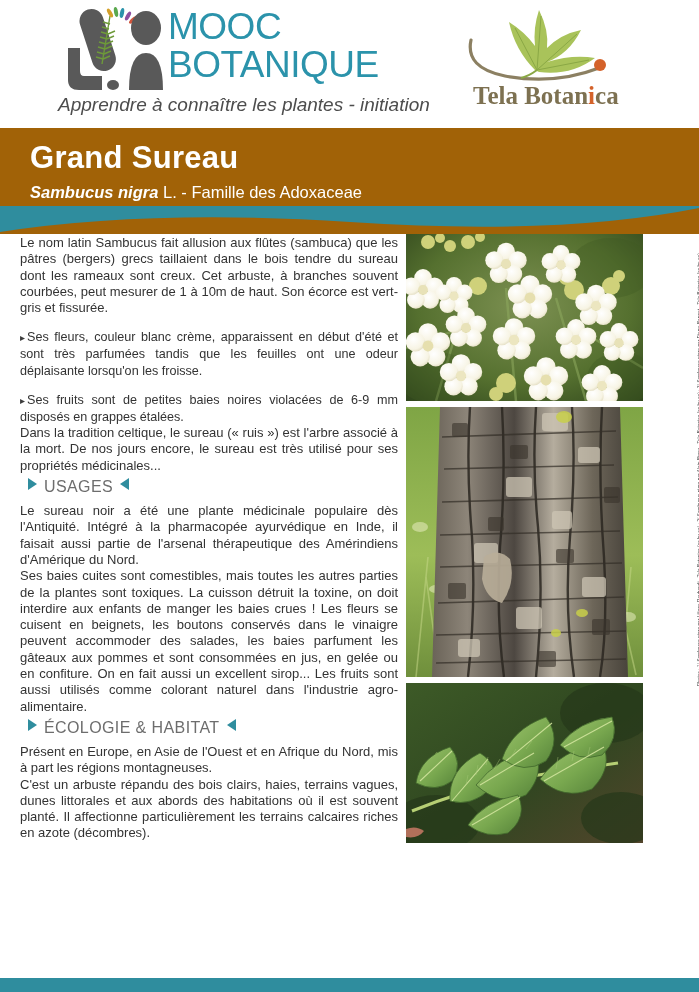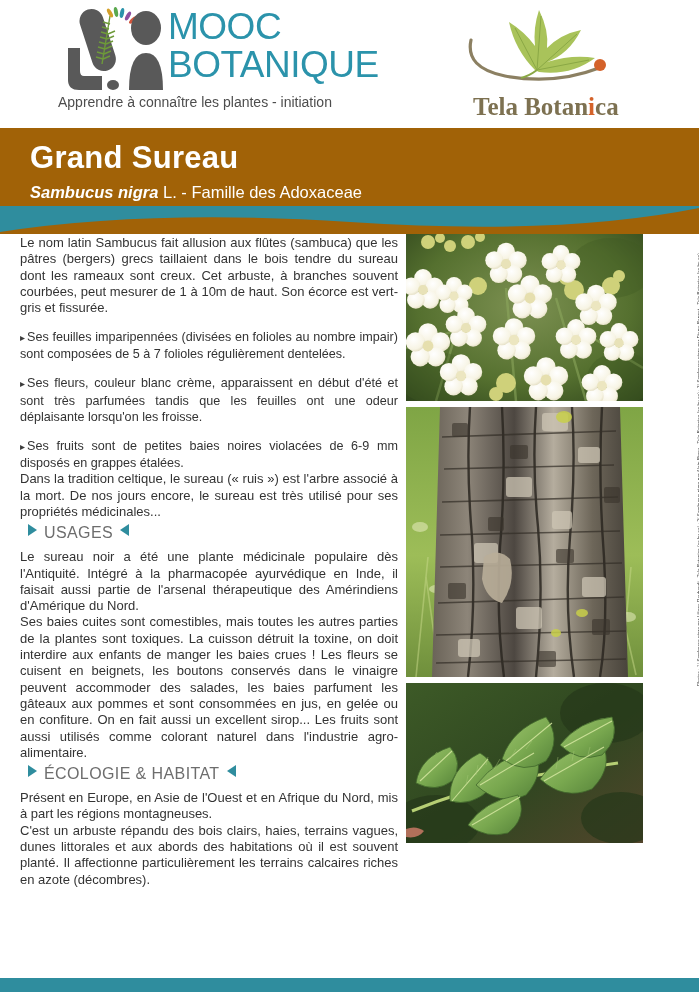--- a/index.html
+++ b/index.html
@@ -35,35 +35,35 @@
     color: #2b93ab;
     font-size: 37px;
     line-height: 38px;
     font-weight: 400;
     letter-spacing: -0.5px;
     white-space: nowrap;
   }
   .mooc-tagline {
     position: absolute; left: 0px; top: 88px;
     color: #4d4d4d;
-    font-size: 14px;
+    font-size: 19px;
     white-space: nowrap;
+    font-style: italic;
   }
   .tela-logo {
     position: absolute; left: 463px; top: 6px;
     width: 170px; height: 112px;
   }
   .tela-mark { position: absolute; left: 0; top: 0; width: 160px; height: 80px; }
   .tela-word {
     position: absolute; left: 10px; top: 76px;
     font-size: 25px; font-weight: bold;
     color: #7d7151;
     white-space: nowrap;
     font-family: "Liberation Serif", "DejaVu Serif", serif;
-    margin-top: 11px;
   }
   .tela-word .dot-i { color: #d4622a; }
 
   
   .banner {
     position: absolute; top: 128px; left: 0;
     width: 699px; height: 106px;
     background: #a16207;
     z-index: 2;
   }
@@ -250,21 +250,20 @@
 </svg>
 
 <div class="content">
 
   <div class="section-head first">
     <span class="tri right"></span>
     <span>DESCRIPTION</span>
     <span class="tri left"></span>
   </div>
   <p class="body blk">Le nom latin Sambucus fait allusion aux flûtes (sambuca) que les pâtres (bergers) grecs taillaient dans le bois tendre du sureau dont les rameaux sont creux. Cet arbuste, à branches souvent courbées, peut mesurer de 1 à 10m de haut. Son écorce est vert-gris et fissurée.</p>
-  <p class="bullet-line blk"><span class="bullet-mark">▸</span><span>Ses feuilles imparipennées (divisées en folioles au nombre impair) sont composées de 5 à 7 folioles régulièrement dentelées.</span></p>
   <p class="bullet-line blk"><span class="bullet-mark">▸</span><span>Ses fleurs, couleur blanc crème, apparaissent en début d'été et sont très parfumées tandis que les feuilles ont une odeur déplaisante lorsqu'on les froisse.</span></p>
   <p class="bullet-line blk"><span class="bullet-mark">▸</span><span>Ses fruits sont de petites baies noires violacées de 6-9 mm disposés en grappes étalées.</span></p>
   <p class="body blk">Dans la tradition celtique, le sureau (« ruis ») est l'arbre associé à la mort. De nos jours encore, le sureau est très utilisé pour ses propriétés médicinales...</p>
 
   <div class="section-head">
     <span class="tri right"></span>
     <span>USAGES</span>
     <span class="tri left"></span>
   </div>
   <p class="body blk">Le sureau noir a été une plante médicinale populaire dès l'Antiquité. Intégré à la pharmacopée ayurvédique en Inde, il faisait aussi partie de l'arsenal thérapeutique des Amérindiens d'Amérique du Nord.</p>

